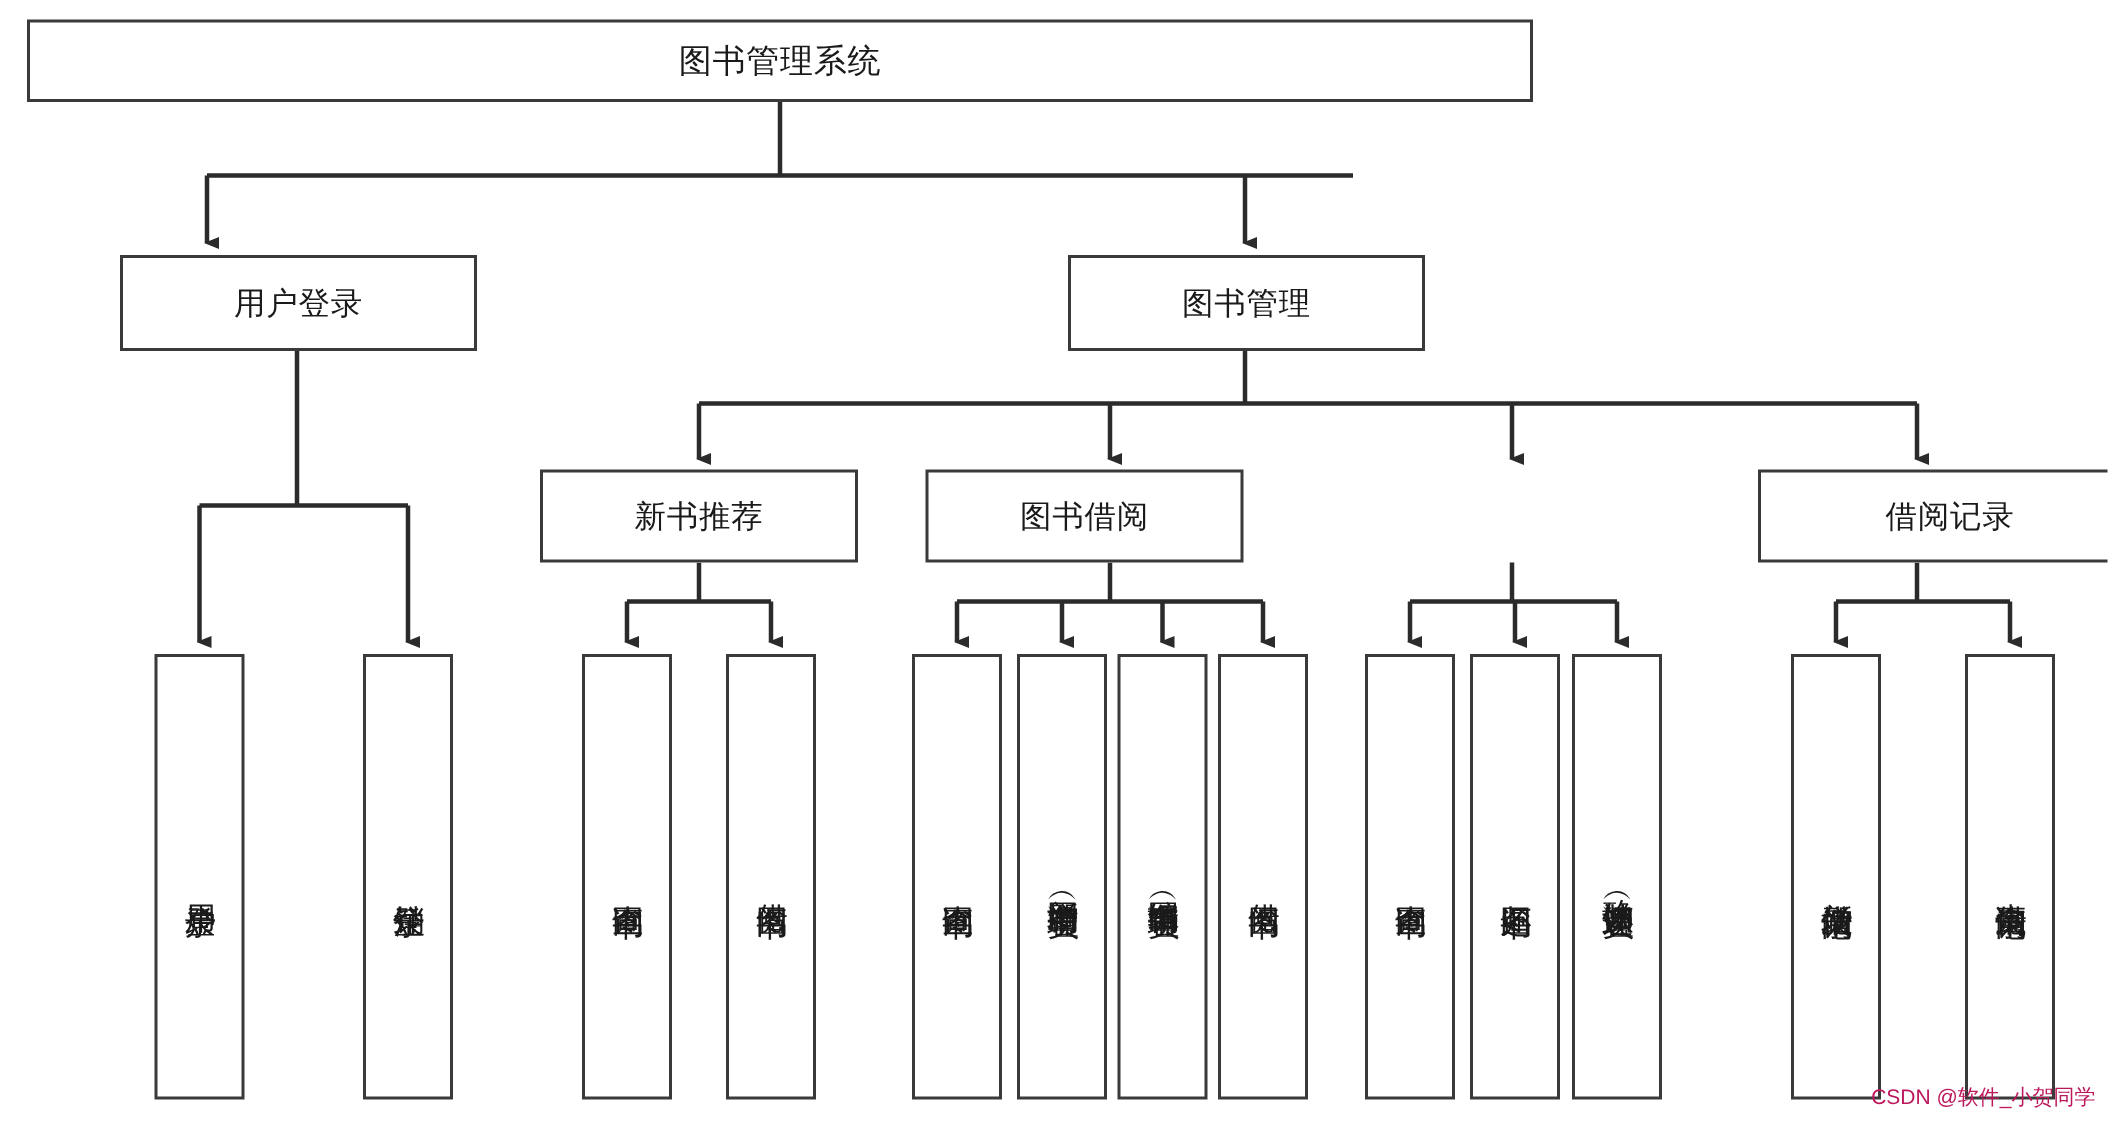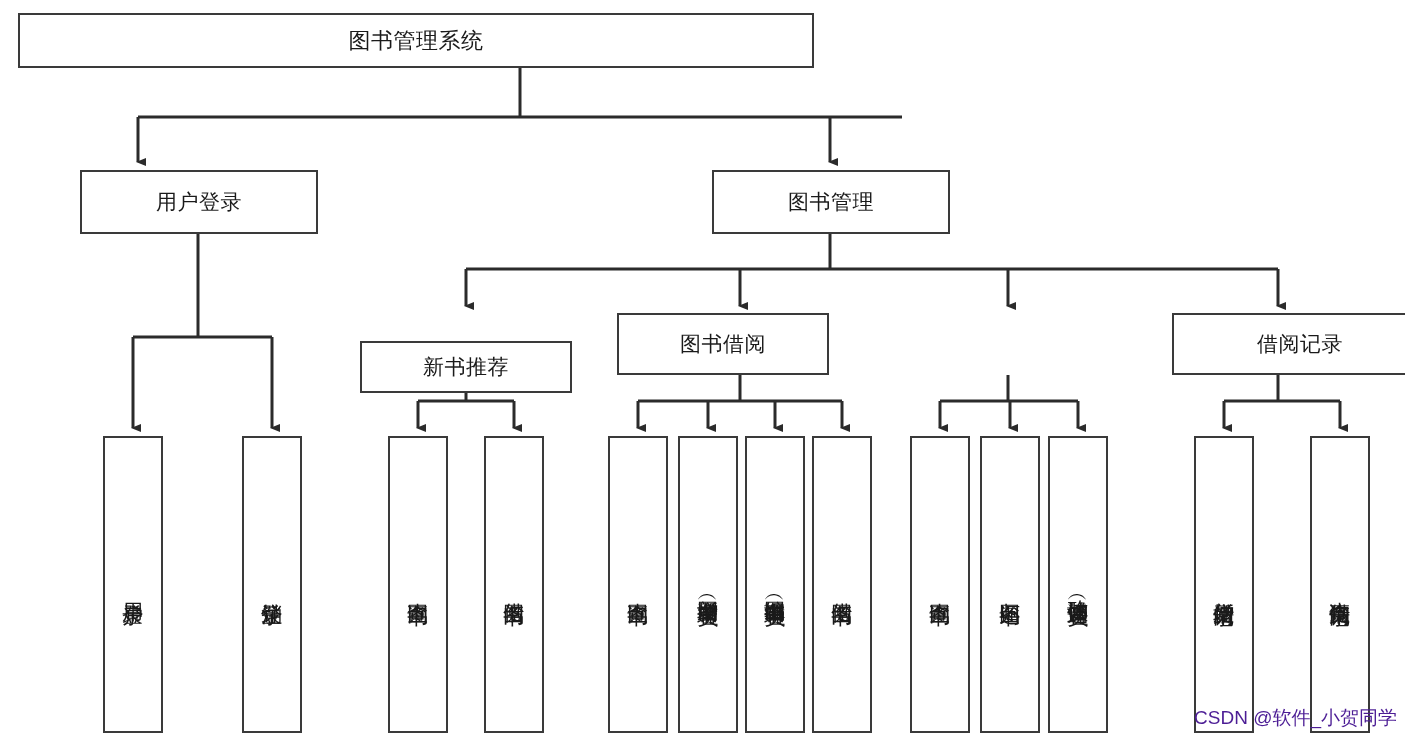--- a/index.html
+++ b/index.html
@@ -61,23 +61,23 @@
   .leaf-inner {
     width: 100%;
     height: 100%;
     display: flex;
     align-items: center;
     justify-content: center;
   }
   #watermark {
     position: absolute;
     right: 8px;
-    bottom: 16px;
-    font-size: 19px;
-    color: #4c1d95;
+    bottom: 6px;
+    font-size: 14px;
+    color: #be185d;
     white-space: nowrap;
     font-family: "Liberation Sans", "DejaVu Sans", sans-serif;
   }
 </style>
 </head>
 <body>
 
 <div id="diagram-root">
 
   <svg class="edges" viewBox="0 0 1405 747" xmlns="http://www.w3.org/2000/svg">
@@ -123,32 +123,32 @@
       <path d="M1010,401 L1010,428" marker-end="url(#arrowhead)"></path>
       <path d="M1078,401 L1078,428" marker-end="url(#arrowhead)"></path>
 
       <path d="M1278,375 L1278,401"></path>
       <path d="M1224,401 L1340,401"></path>
       <path d="M1224,401 L1224,428" marker-end="url(#arrowhead)"></path>
       <path d="M1340,401 L1340,428" marker-end="url(#arrowhead)"></path>
     </g>
   </svg>
 
-  <div class="node node-root" style="left:18px; top:13px; width:796px; height:55px;text-align:right;">
+  <div class="node node-root" style="left:18px; top:13px; width:1004px; height:55px;text-align:right;">
     <span class="node-h">图书管理系统</span>
   </div>
 
   <div class="node" style="left:80px; top:170px; width:238px; height:64px;">
     <span class="node-h">用户登录</span>
   </div>
   <div class="node" style="left:712px; top:170px; width:238px; height:64px;text-align:center;">
     <span class="node-h">图书管理</span>
   </div>
 
-  <div class="node" style="left:360px; top:313px; width:212px; height:52px;margin-top:28px;">
+  <div class="node" style="left:360px; top:313px; width:212px; height:62px;">
     <span class="node-h">新书推荐</span>
   </div>
   <div class="node" style="left:617px; top:313px; width:212px; height:62px;">
     <span class="node-h">图书借阅</span>
   </div>
   <div class="node" style="left:1172px; top:313px; width:256px; height:62px;">
     <span class="node-h">借阅记录</span>
   </div>
 
   <div class="node node-leaf" style="left:103px; top:436px; width:60px; height:297px;">

